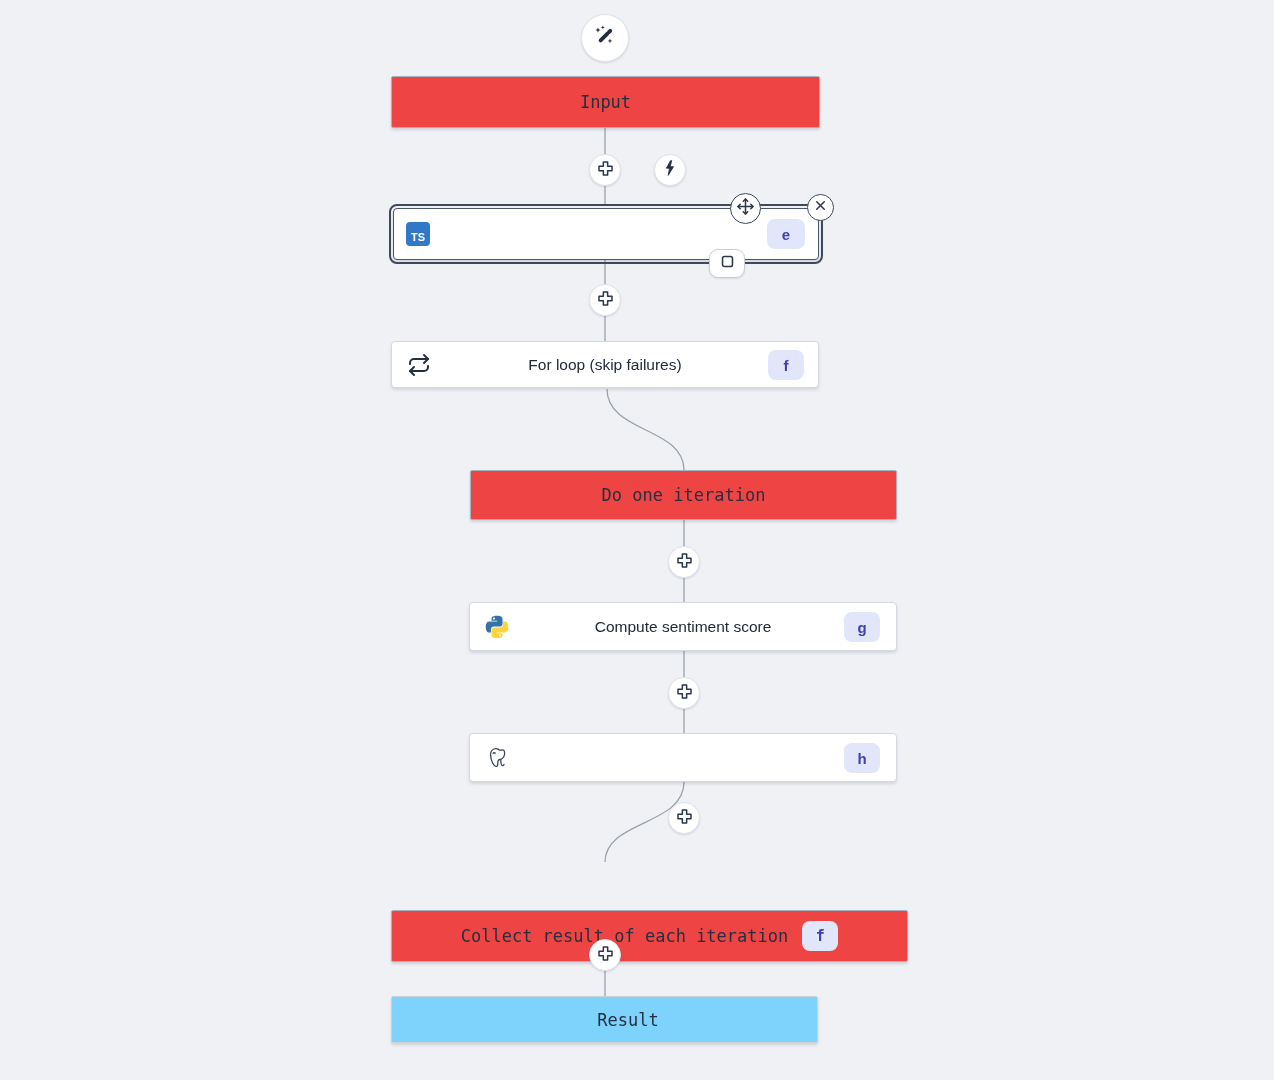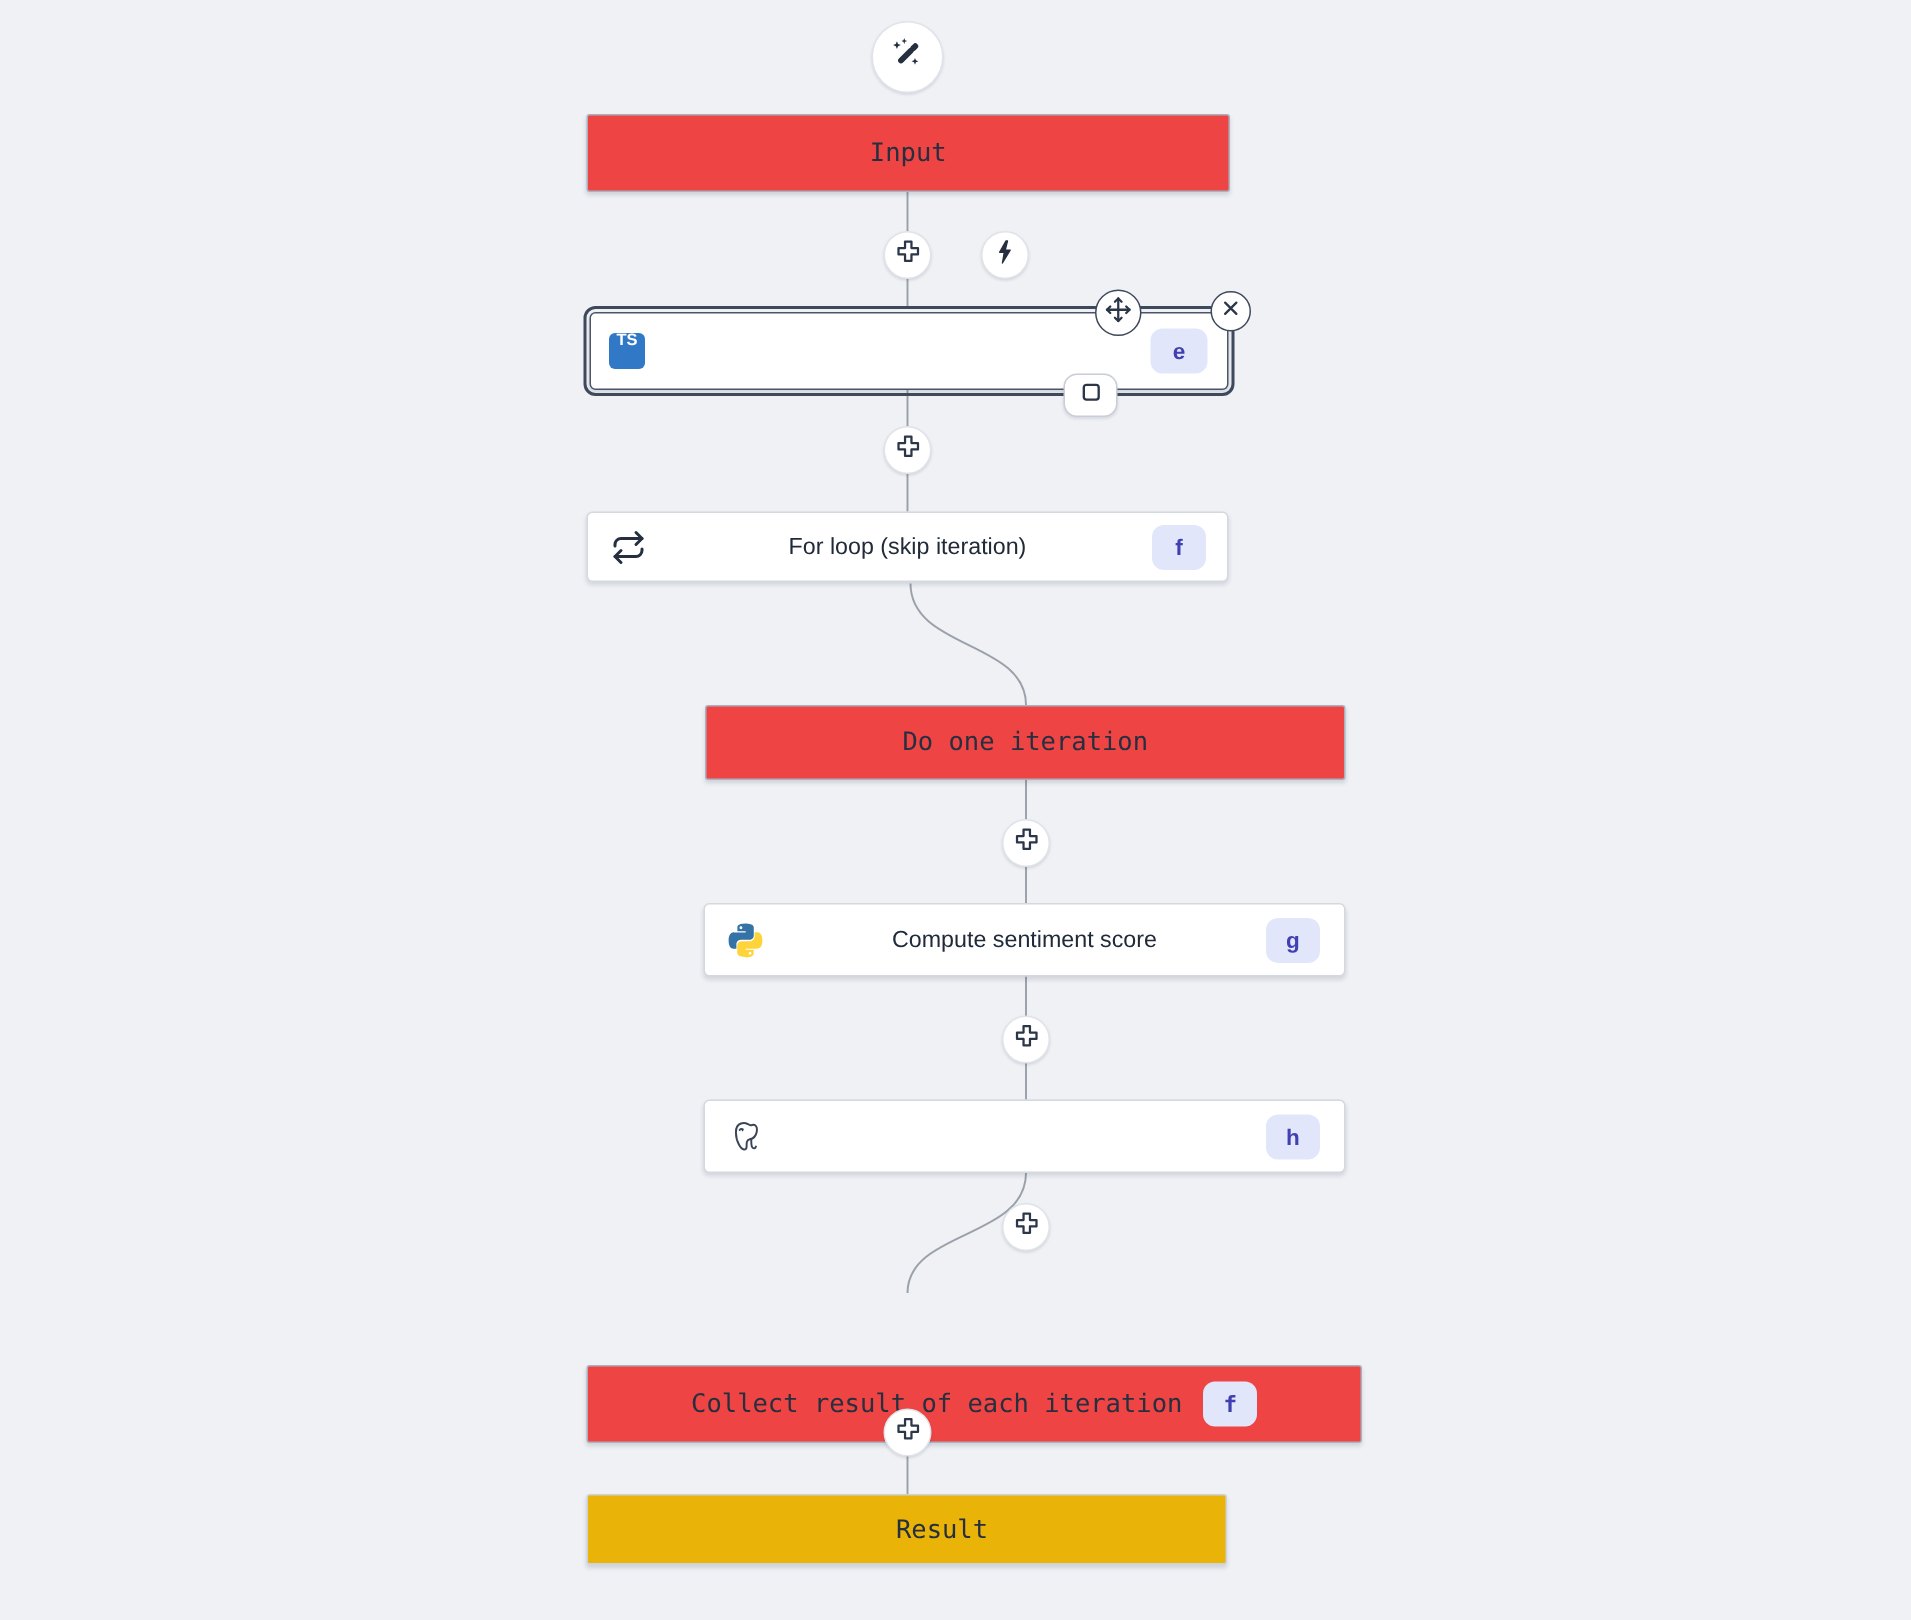--- a/index.html
+++ b/index.html
@@ -18,21 +18,21 @@
     position: absolute; z-index: 2;
     background: #ef4444;
     border: 1px solid #a9b2bf;
     border-radius: 2px;
     display: flex; align-items: center; justify-content: center; gap: 14px;
     font-family: "DejaVu Sans Mono", monospace;
     font-size: 17px; color: #252f3f;
     box-shadow: 0 2px 3px rgba(40,50,70,.16);
     cursor: pointer;
   }
-  .vnode.white { background: #eab308; border-color: #cdd3da; padding-left: 47px; }
+  .vnode.white { background: #7dd3fc; border-color: #cdd3da; padding-left: 47px; }
   .snode {
     position: absolute; z-index: 2;
     background: #ffffff;
     border: 1px solid #d4d9df;
     border-radius: 4px;
     display: flex; align-items: center;
     font-size: 15.5px; color: #202a39;
     box-shadow: 0 2px 3px rgba(40,50,70,.14);
     cursor: pointer;
   }
@@ -78,21 +78,21 @@
     display: flex; align-items: center; justify-content: center;
     box-shadow: 0 1px 2px rgba(40,50,70,.12);
     cursor: pointer;
   }
 
   .ts-icon {
     width: 24px; height: 24px; border-radius: 4px;
     background: #3178c6; color: #ffffff;
     font-weight: bold; font-size: 11px;
     display: flex; align-items: flex-end; justify-content: center;
-    padding-bottom: 13px;
+    padding-bottom: 3px;
   }
 </style>
 </head>
 <body>
 
 <div id="canvas">
 
   <svg class="edges" width="1274" height="1080">
     <g fill="none" stroke="#9aa1ab" stroke-width="1.3">
       <path d="M605 128 L605 206"></path>
@@ -183,21 +183,21 @@
 
   <div class="snode" style="left:391px; top:341px; width:428px; height:47px;">
     <span class="node-icon" style="left:15px;">
       <svg width="24" height="24" viewBox="0 0 24 24" fill="none" stroke="#252f3f" stroke-width="2" stroke-linecap="round" stroke-linejoin="round">
         <path d="m17 2 4 4-4 4"></path>
         <path d="M3 11v-1a4 4 0 0 1 4-4h14"></path>
         <path d="m7 22-4-4 4-4"></path>
         <path d="M21 13v1a4 4 0 0 1-4 4H3"></path>
       </svg>
     </span>
-    <span class="nlabel">For loop (skip iteration)</span>
+    <span class="nlabel">For loop (skip failures)</span>
     <span class="badge" style="right:14px; top:8px; width:36px;">f</span>
   </div>
 
   <div class="vnode" style="left:470px; top:470px; width:427px; height:50px;">
     <span>Do one iteration</span>
   </div>
 
   <div class="circle-btn sm" style="left:668px; top:546px;">
     <span>
       <svg width="19" height="19" viewBox="0 0 24 24">

